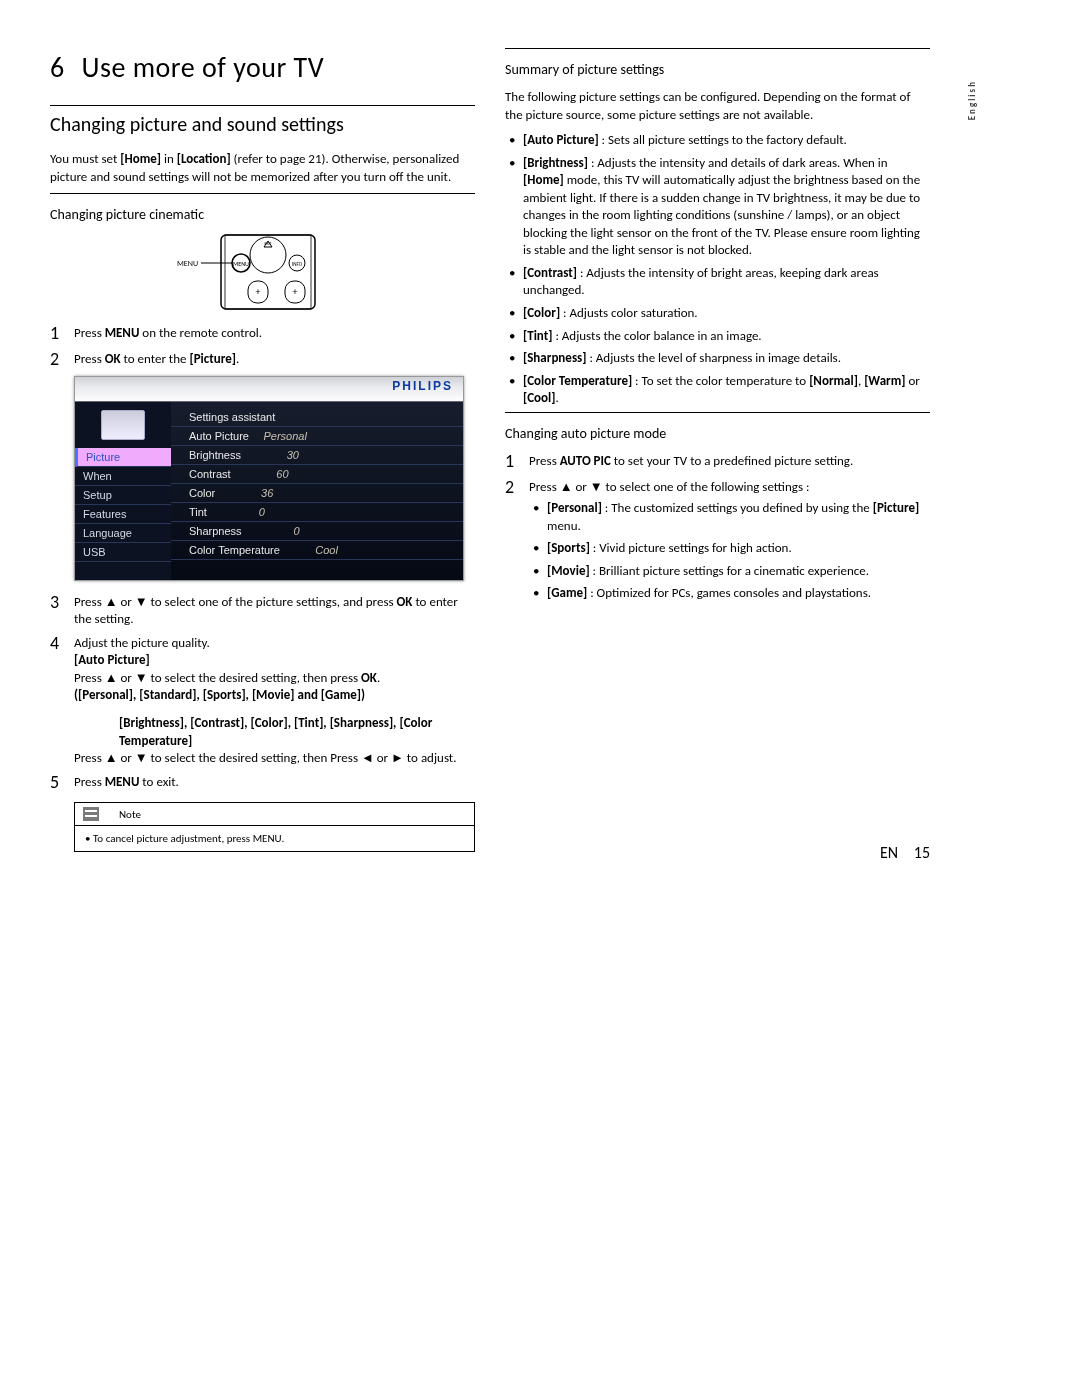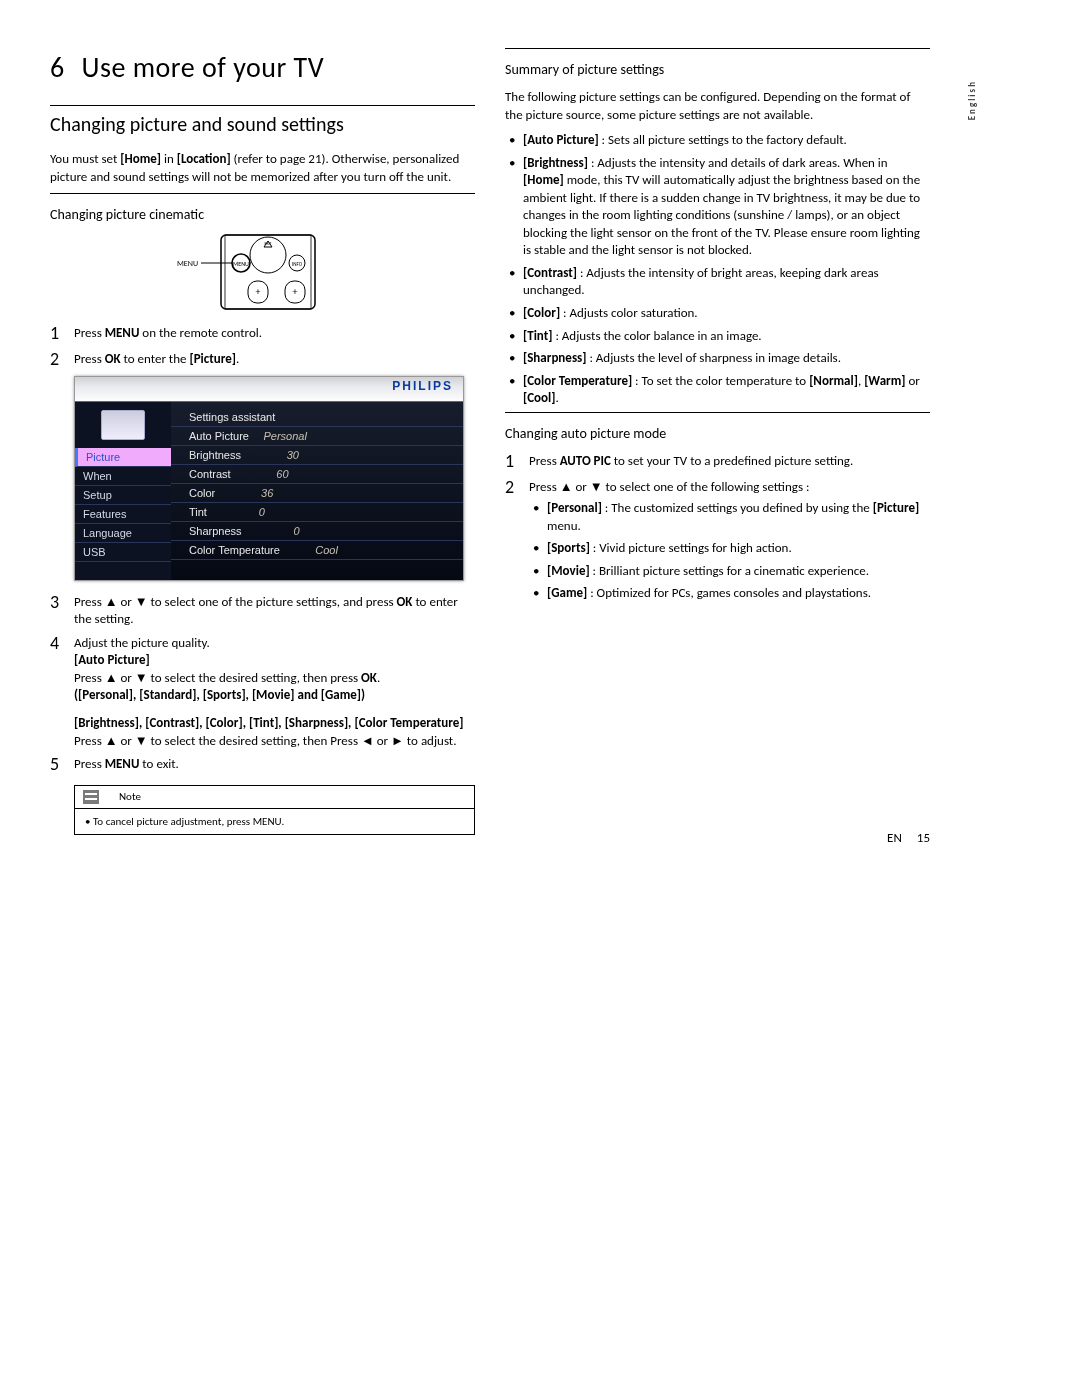--- a/index.html
+++ b/index.html
@@ -164,21 +164,21 @@
     transform-origin: right top;
     font-size: 9px;
     letter-spacing: 2px;
     color: #444;
     font-weight: bold;
   }
   .footer {
     position: absolute;
     bottom: 30px;
     right: 50px;
-    font-size: 13px;
+    font-size: 16px;
     margin-left: 20px;
   }
   .footer .pg { margin-left: 12px; }
 </style>
 </head>
 <body>
 
 <div class="side-language">English</div>
 
 <div class="columns">
@@ -282,21 +282,21 @@
           <span class="num">3</span>
         <div class="body"><span>Press ▲ or ▼ to select one of the picture settings, and press </span><span class="b">OK</span><span> to enter the setting.</span></div>
       </li>
       <li>
           <span class="num">4</span>
         <div class="body">
           <div>Adjust the picture quality.</div>
           <div class="b">[Auto Picture]</div>
           <div><span>Press ▲ or ▼ to select the desired setting, then press </span><span class="b">OK</span><span>.</span></div>
           <div class="b">([Personal], [Standard], [Sports], [Movie] and [Game])</div>
-          <div class="b" style="margin-top:10px;">[Brightness], [Contrast], [Color], [Tint], [Sharpness], [Color Temperature]</div>
+          <div class="b" style="margin-top:10px;margin-left:45px;">[Brightness], [Contrast], [Color], [Tint], [Sharpness], [Color Temperature]</div>
           <div>Press ▲ or ▼ to select the desired setting, then Press ◄ or ► to adjust.</div>
         </div>
       </li>
       <li>
           <span class="num">5</span>
         <div class="body"><span>Press </span><span class="b">MENU</span><span> to exit.</span></div>
       </li>
     </ol>
 
     <div class="note-box">

